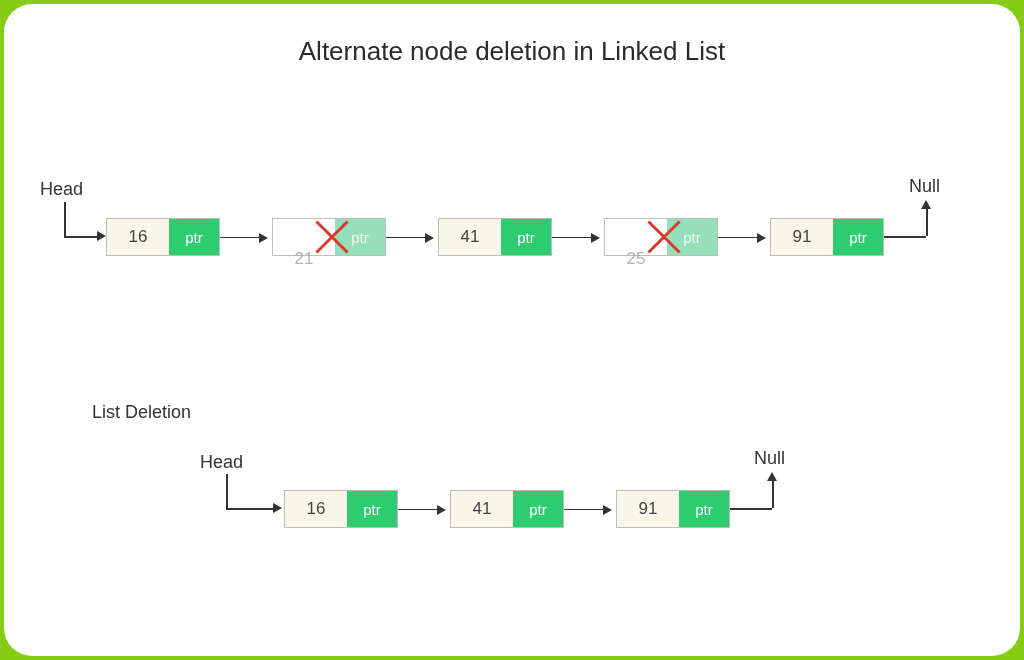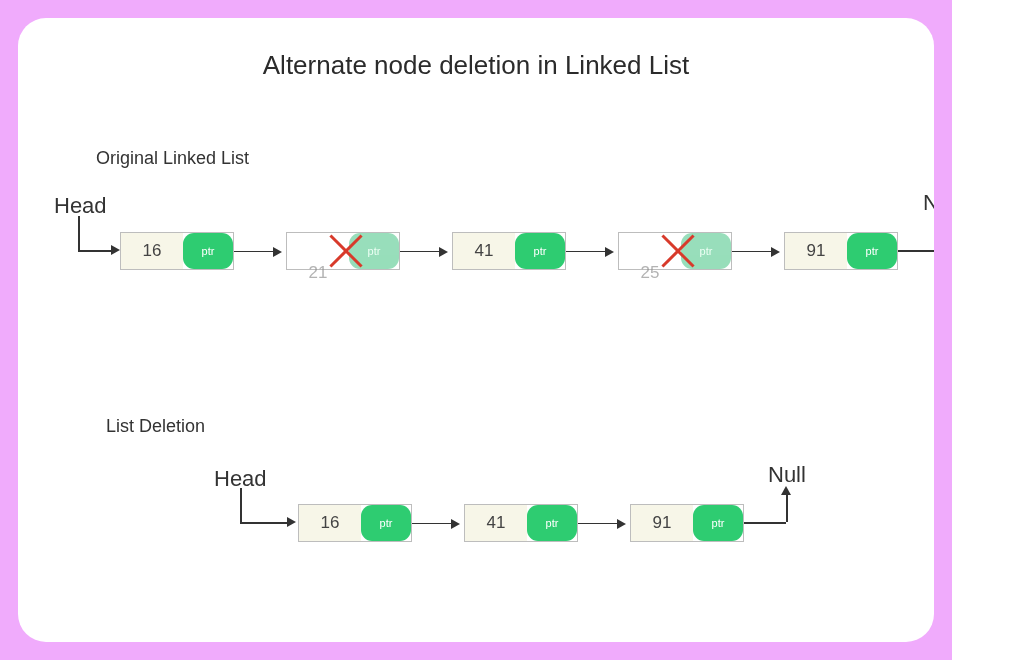--- a/index.html
+++ b/index.html
@@ -1,59 +1,58 @@
 <!DOCTYPE html>
 <html><head>
 <meta charset="utf-8">
 <style>
   * { box-sizing: border-box; margin: 0; padding: 0; }
   html, body { width: 1024px; height: 660px; font-family: Arial, Helvetica, sans-serif; }
   .frame {
-    width: 952px; height: 660px;
-    background: #f0abfc;
-    padding: 18px;
+    width: 1024px; height: 660px;
+    background: #84cc16;
+    padding: 4px;
   }
   .canvas {
     width: 100%; height: 100%;
     background: #fff;
     border-radius: 28px;
     position: relative;
     overflow: hidden;
   }
   .title {
     position: absolute;
     top: 32px; left: 0; right: 0;
     text-align: center;
     font-size: 26px;
     color: #2b2b2b;
   }
   .section-label { position: absolute; font-size: 18px; color: #333; }
-  .small-label   { position: absolute; font-size: 22px; color: #333; }
+  .small-label   { position: absolute; font-size: 18px; color: #333; }
 
   
   .node {
     position: absolute;
     display: flex;
     height: 38px;
     border: 1px solid #bdbdbd;
   }
   .node .val {
     width: 62px;
     display: flex; align-items: center; justify-content: center;
     background: #F7F6E8;
     color: #444;
     font-size: 17px;
   }
   .node .ptr {
     width: 50px;
     display: flex; align-items: center; justify-content: center;
     background: #2ECC71;
     color: #fff;
-    font-size: 11px;
-    border-radius: 11px;
+    font-size: 15px;
   }
   .node.deleted .val { background: #F7F6E8; color: #8b8b8b; opacity: 0.65; margin-top: 40px; }
   .node.deleted .ptr { background: #86d9af; color: #eafff3; opacity: 0.85; }
 
   .cross {
     position: absolute;
     width: 40px; height: 40px;
     pointer-events: none;
   }
   .cross::before, .cross::after {
@@ -103,21 +102,20 @@
   }
 </style>
 </head>
 <body>
 
 <div class="frame">
   <div class="canvas">
 
     <div class="title">Alternate node deletion in Linked List</div>
 
-    <div class="section-label" style="left:78px; top:130px;">Original Linked List</div>
 
     <div class="small-label" style="left:36px; top:175px;">Head</div>
 
     <div class="elbow" style="left:60px; top:198px;">
       <div class="v" style="left:0; top:0; height:34px;"></div>
       <div class="h" style="left:0; top:34px; width:34px;"></div>
       <div class="arr-right" style="left:33px; top:29px;"></div>
     </div>
 
     <div class="node" style="left:102px; top:214px;">

